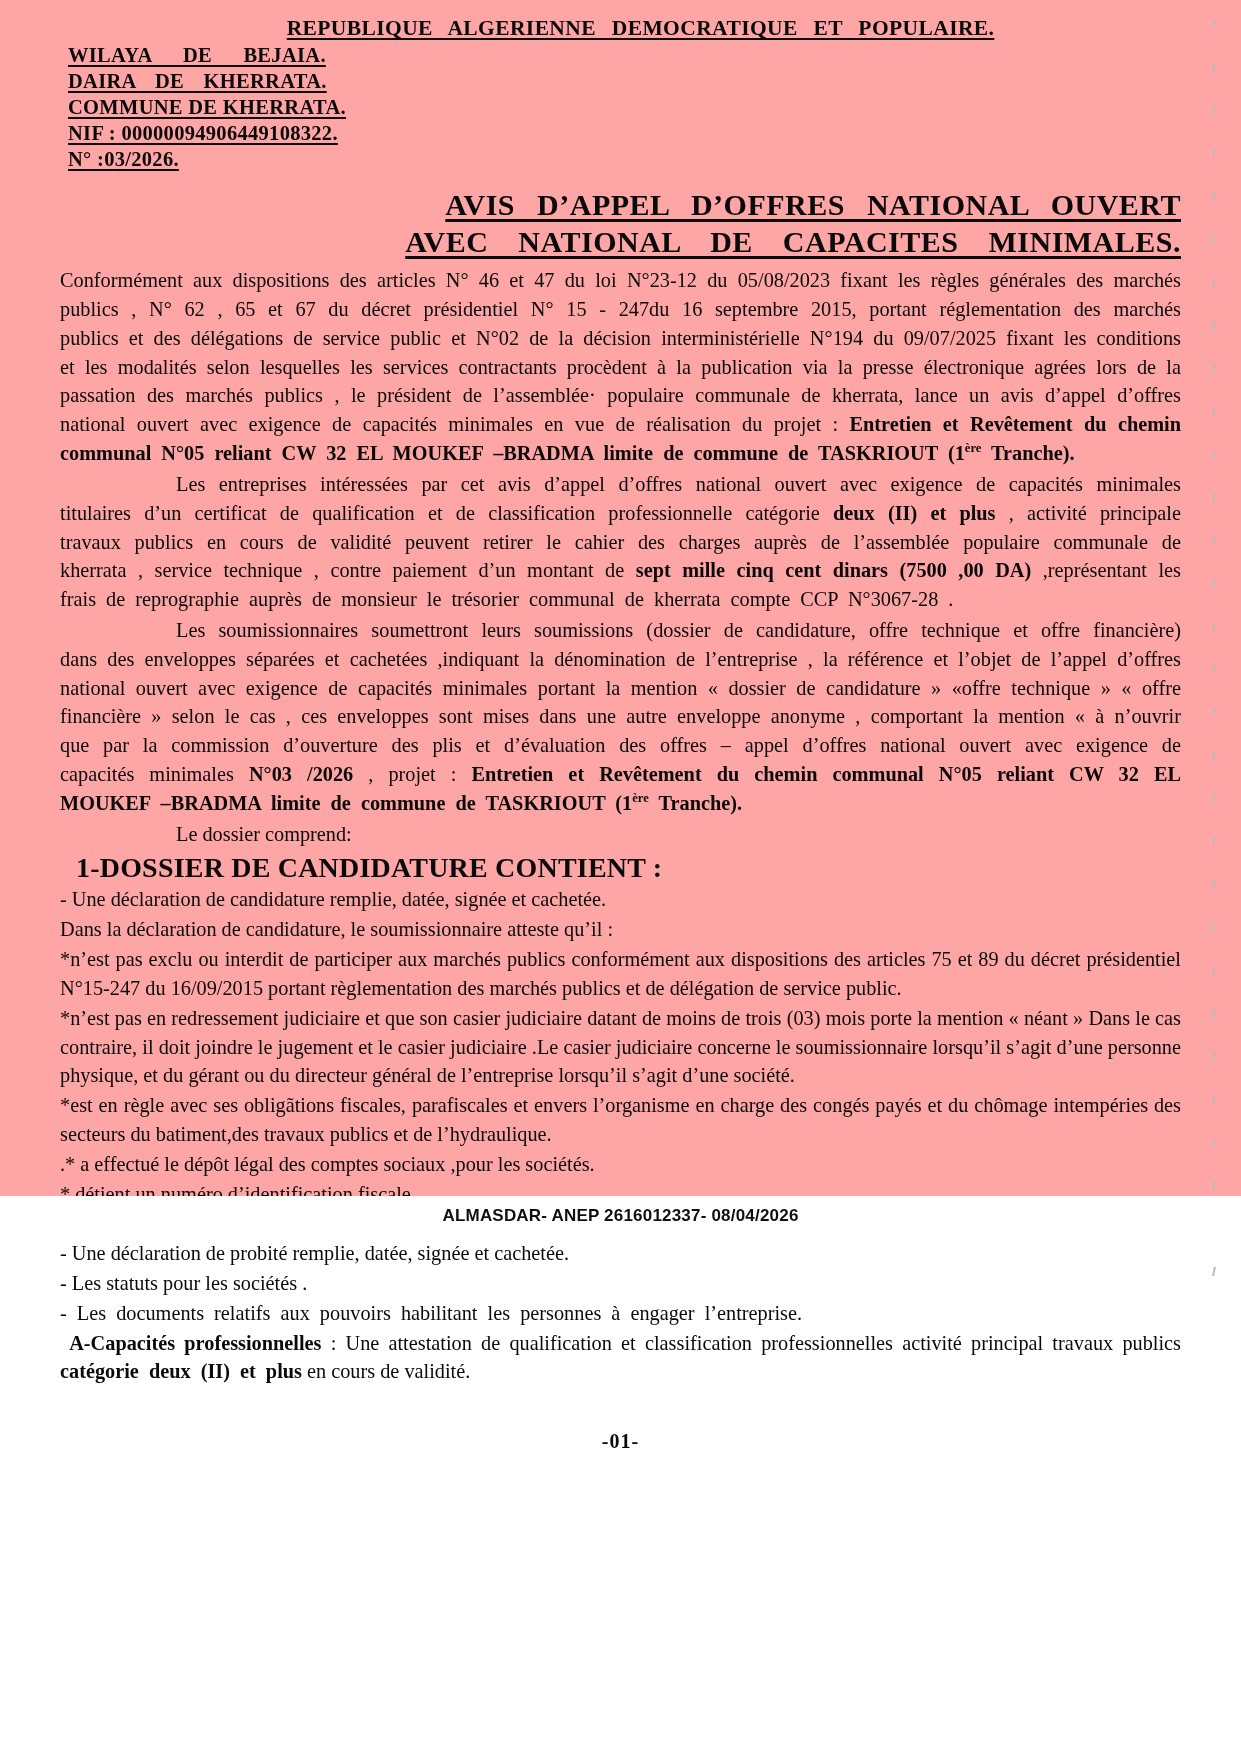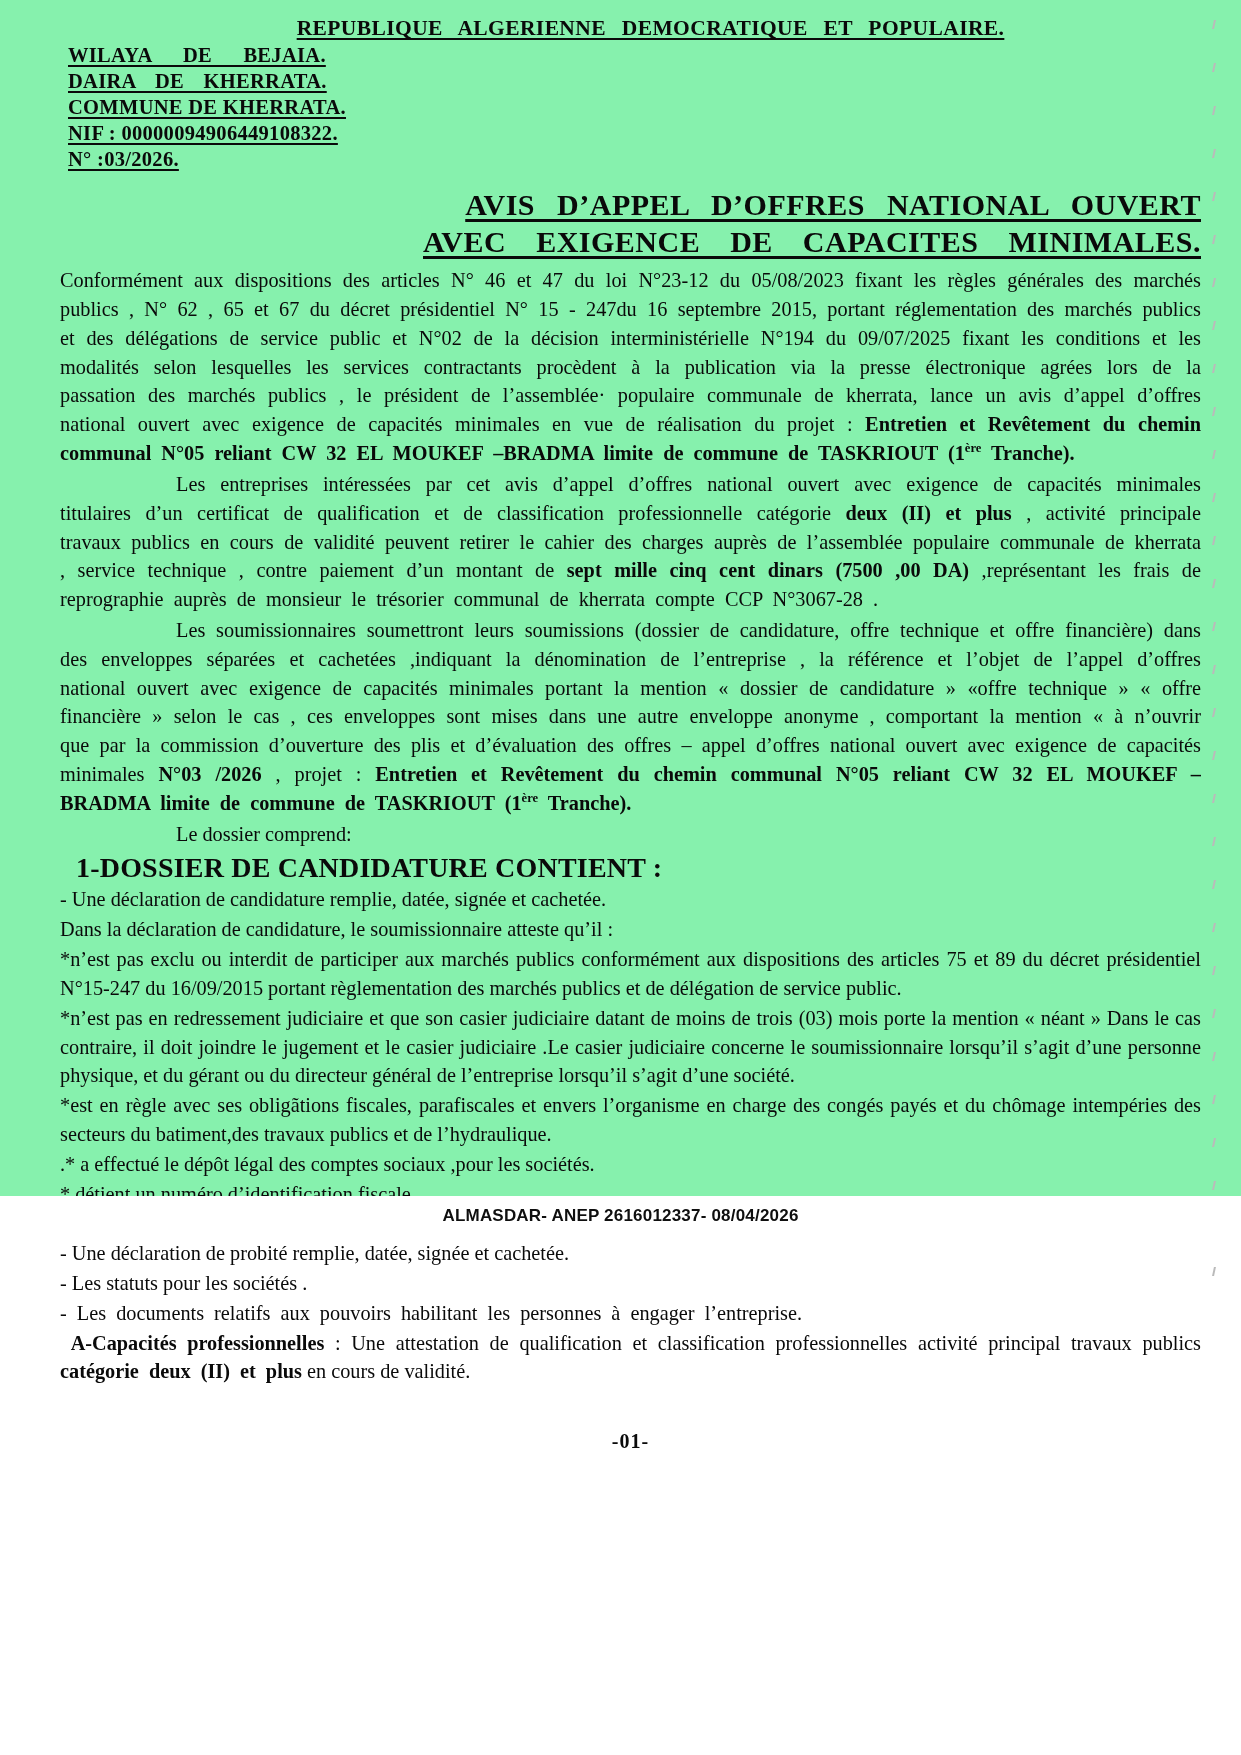--- a/index.html
+++ b/index.html
@@ -13,22 +13,22 @@
     font-family: "Liberation Serif", "DejaVu Serif", serif;
     color: #0c0c0c;
     position: relative;
     overflow: hidden;
   }
   .page {
     position: relative;
     width: 1241px;
     height: 1236px;
     box-sizing: border-box;
-    padding: 12px 40px 0 60px;
-    background: #86efac;
+    padding: 12px 60px 0 60px;
+    background: #fca5a5;
     filter: contrast(1.02);
   }
 
   
   .hdr-top {
     text-align: center;
     font-weight: bold;
     font-size: 21.5px;
     letter-spacing: 0.4px;
     word-spacing: 10px;
@@ -179,21 +179,21 @@
     <div class="hdr-top">REPUBLIQUE ALGERIENNE DEMOCRATIQUE ET POPULAIRE.</div>
     <span class="hdr-line w1">WILAYA DE BEJAIA.</span>
     <span class="hdr-line w2">DAIRA DE KHERRATA.</span>
     <span class="hdr-line">COMMUNE DE KHERRATA.</span>
     <span class="hdr-line">NIF : 00000094906449108322.</span>
     <span class="hdr-line">N° :03/2026.</span>
   </div>
 
   <div class="title-wrap">
     <span class="title l1">AVIS D’APPEL D’OFFRES NATIONAL OUVERT</span>
-    <span class="title l2">AVEC EXIGENCE DE CAPACITES MINIMALES.</span>
+    <span class="title l2">AVEC NATIONAL DE CAPACITES MINIMALES.</span>
   </div>
 
   <p class="para spaced"><span>Conformément aux dispositions des articles N° 46 et 47 du loi N°23-12 du 05/08/2023 fixant les règles générales des marchés publics , N° 62 , 65 et 67 du décret présidentiel N° 15 - 247du 16 septembre 2015, portant réglementation des marchés publics et des délégations de service public et N°02 de la décision interministérielle N°194 du 09/07/2025 fixant les conditions et les modalités selon lesquelles les services contractants procèdent à la publication via la presse électronique agrées lors de la passation des marchés publics , le président de l’assemblée· populaire communale de kherrata, lance un avis d’appel d’offres national ouvert avec exigence de capacités minimales en vue de réalisation du projet : </span><span class="b">Entretien et Revêtement du chemin communal N°05 reliant CW 32 EL MOUKEF –BRADMA limite de commune de TASKRIOUT (1</span><sup class="b">ère</sup><span class="b"> Tranche).</span></p>
 
   <p class="para indent spaced"><span>Les entreprises intéressées par cet avis d’appel d’offres national ouvert avec exigence de capacités minimales titulaires d’un certificat de qualification et de classification professionnelle catégorie </span><span class="b">deux (II) et plus </span><span>, activité principale travaux publics en cours de validité peuvent retirer le cahier des charges auprès de l’assemblée populaire communale de kherrata , service technique , contre paiement d’un montant de </span><span class="b">sept mille cinq cent dinars (7500 ,00 DA)</span><span> ,représentant les frais de reprographie auprès de monsieur le trésorier communal de kherrata compte CCP N°3067-28 .</span></p>
 
   <p class="para indent spaced"><span>Les soumissionnaires soumettront leurs soumissions (dossier de candidature, offre technique et offre financière) dans des enveloppes séparées et cachetées ,indiquant la dénomination de l’entreprise , la référence et l’objet de l’appel d’offres national ouvert avec exigence de capacités minimales portant la mention « dossier de candidature » «offre technique » « offre financière » selon le cas , ces enveloppes sont mises dans une autre enveloppe anonyme , comportant la mention « à n’ouvrir que par la commission d’ouverture des plis et d’évaluation des offres – appel d’offres national ouvert avec exigence de capacités minimales </span><span class="b">N°03 /2026</span><span> , projet : </span><span class="b">Entretien et Revêtement du chemin communal N°05 reliant CW 32 EL MOUKEF –BRADMA limite de commune de TASKRIOUT (1</span><sup class="b">ère</sup><span class="b"> Tranche).</span></p>
 
   <p class="para indent tight">Le dossier comprend:</p>
 

